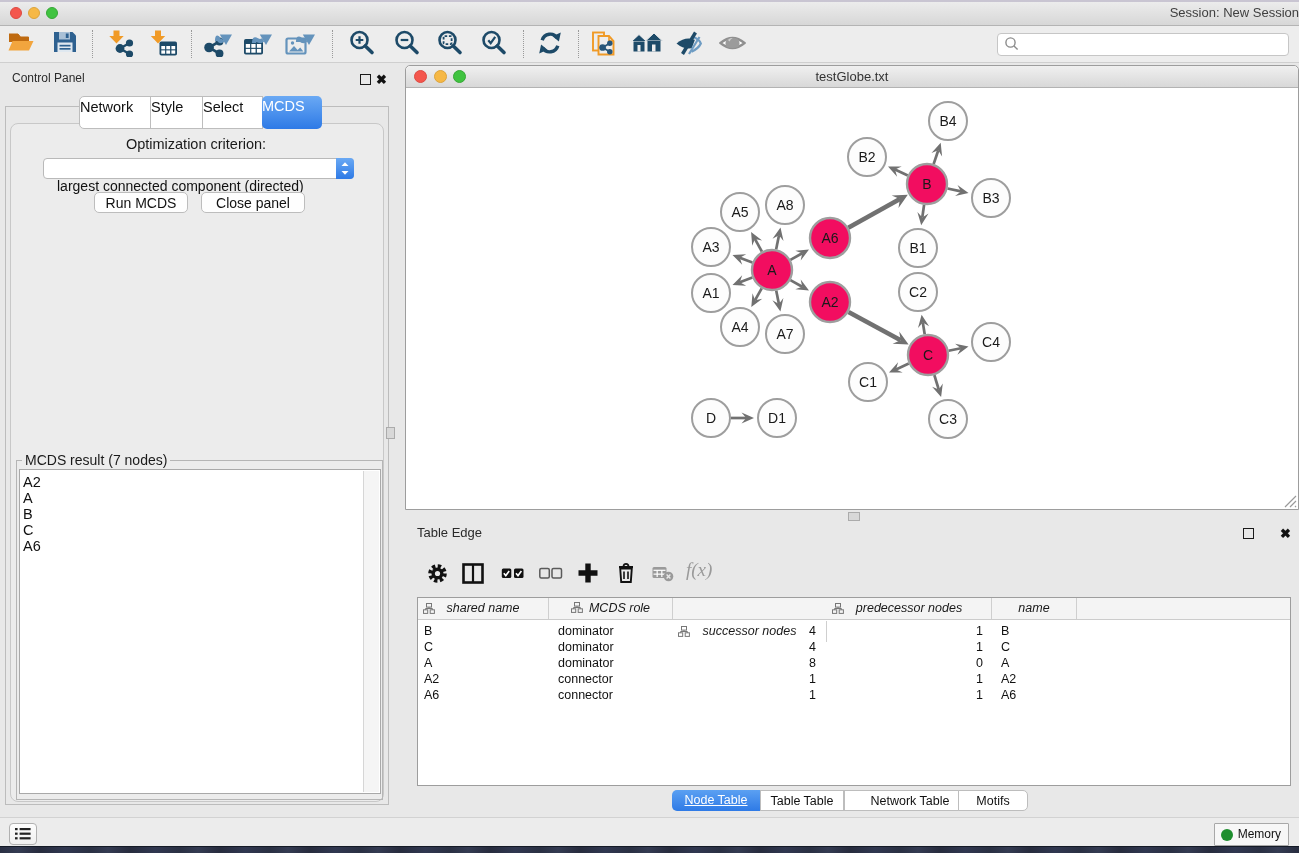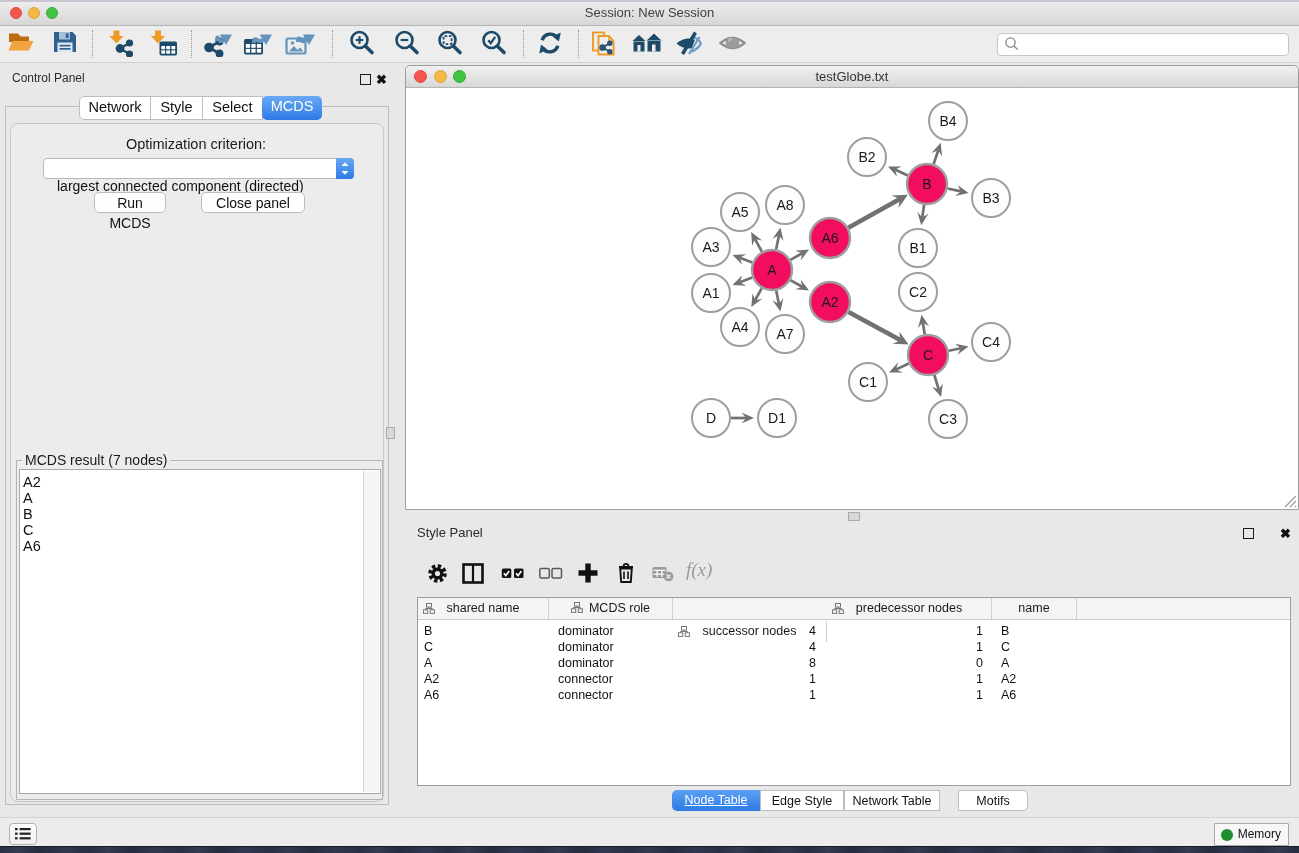--- a/index.html
+++ b/index.html
@@ -7,51 +7,51 @@
  font-family:"Liberation Sans",sans-serif;background:#e8e8e8;}
 .abs{position:absolute;}
 
 #topedge{left:0;top:0;width:1299px;height:2px;background:#c9c5d2;}
 #titlebar{left:0;top:2px;width:1299px;height:23px;
  background:linear-gradient(#ececec,#d7d7d7);border-bottom:1px solid #b4b4b4;}
 .tl{position:absolute;width:10px;height:10px;border-radius:50%;top:5px;}
 #titlebar .t1{left:10px;background:#f4564d;border:0.5px solid #dd4a42;}
 #titlebar .t2{left:28px;background:#f6b845;border:0.5px solid #dca43b;}
 #titlebar .t3{left:46px;background:#40c340;border:0.5px solid #36a836;}
-#titletext{left:0;top:5px;width:1299px;text-align:center;font-size:13px;color:#404040;}
+#titletext{left:0;top:5px;width:1299px;text-align:right;font-size:13px;color:#404040;}
 
 #toolbar{left:0;top:26px;width:1299px;height:36px;background:#ededed;border-bottom:1px solid #cfcfcf;}
 .sep{position:absolute;top:4px;height:28px;width:0;border-left:1px dotted #9a9a9a;}
 .ticon{position:absolute;top:2px;}
 #searchbox{position:absolute;left:997px;top:7px;width:290px;height:21px;background:#fff;
  border:1px solid #c6c6c6;border-radius:4px;}
 
 #cp-title{left:12px;top:71px;font-size:12px;color:#2b2b2b;}
 #cp-float{left:360px;top:74px;width:9px;height:9px;border:1.5px solid #1a1a1a;}
 #cp-close{left:376px;top:72px;font-size:13px;color:#111;font-weight:bold;}
 #cp-pane{left:5px;top:106px;width:382px;height:697px;border:1px solid #bcbcbc;background:#e8e8e8;}
 #cp-inner{left:10px;top:123px;width:372px;height:677px;border:1px solid #c8c8c8;border-radius:8px;background:#ececec;}
 
-.tab{position:absolute;top:96px;height:24px;line-height:20px;text-align:center;
+.tab{position:absolute;top:96px;height:33px;line-height:20px;text-align:left;
  font-size:14.5px;background:#ffffff;border:1px solid #bdbdbd;box-sizing:border-box;color:#111;}
 #tab1{left:79px;width:72px;border-radius:5px 0 0 5px;}
 #tab2{left:150px;width:53px;}
 #tab3{left:202px;width:61px;}
 #tab4{left:262px;width:60px;border-radius:5px;border:none;color:#fff;
  background:linear-gradient(#6aa9f4,#2e7ae6);}
 #optlabel{left:5px;top:136px;width:382px;text-align:center;font-size:14.5px;color:#1a1a1a;}
 #combo{left:43px;top:158px;width:311px;height:21px;background:#fff;border:1px solid #b9b9b9;
  border-radius:4px;box-sizing:border-box;}
 #combo .txt{position:absolute;left:13px;top:2px;font-size:14px;color:#111;margin-top:17px;}
 #combo .step{position:absolute;right:-1px;top:-1px;width:18px;height:21px;border-radius:0 4px 4px 0;
  background:linear-gradient(#6aa9f4,#2e7ae6);}
 .btn{position:absolute;top:192px;height:21px;line-height:20px;background:#fefefe;
  border:1px solid #bdbdbd;border-radius:5px;box-sizing:border-box;text-align:center;
  font-size:14px;color:#111;}
-#btn-run{left:94px;width:72px;}
+#btn-run{left:94px;width:94px;}
 #btn-close{left:201px;width:104px;}
 
 #gbox{left:16px;top:460px;width:365px;height:338px;border:1px solid #b5b5b5;}
 #gbox-legend{left:22px;top:452px;background:#ececec;padding:0 3px;font-size:14px;color:#1a1a1a;}
 #mlist{left:19px;top:469px;width:360px;height:323px;background:#fff;border:1px solid #a9a9a9;}
 #mscroll{position:absolute;right:1px;top:1px;width:15px;height:321px;background:#f5f5f5;border-left:1px solid #d6d6d6;}
 #mlist .it{position:absolute;left:3px;font-size:14.5px;color:#111;line-height:16px;height:16px;}
 
 #netwin{left:405px;top:65px;width:894px;height:445px;border:1px solid #9d9d9d;
  border-radius:5px 5px 0 0;box-sizing:border-box;background:#fff;}
@@ -63,32 +63,32 @@
 #nettitle .t3{left:47px;top:4px;width:11px;height:11px;background:#40c340;border:0.5px solid #36a836;}
 #nettitle .tt{position:absolute;width:100%;top:3px;text-align:center;font-size:13px;color:#333;}
 #netcanvas{position:absolute;left:1px;top:22px;width:891px;height:421px;background:#fff;}
 
 .knob{position:absolute;background:#d8d8d8;border:1px solid #ababab;}
 
 #tp-title{left:417px;top:525px;font-size:13px;color:#2b2b2b;}
 #tp-float{left:1243px;top:528px;width:9px;height:9px;border:1.5px solid #1a1a1a;}
 #tp-close{left:1280px;top:526px;font-size:13px;color:#111;font-weight:bold;}
 #tbl{left:417px;top:597px;width:874px;height:189px;background:#fff;border:1px solid #9d9d9d;box-sizing:border-box;}
-#thead{position:absolute;left:0;top:0;width:872px;height:21px;background:#f4f4f4;border-bottom:1px solid #cccccc;}
+#thead{position:absolute;left:0;top:0;width:872px;height:21px;background:#f4f4f4;border-bottom:1px solid #cccccc;font-style:italic;}
 .hcol{position:absolute;top:0;height:21px;box-sizing:border-box;border-right:1px solid #cfcfcf;
  font-size:12.5px;color:#1a1a1a;text-align:center;line-height:21px;}
 .trow{position:absolute;font-size:12.5px;color:#111;height:16px;line-height:16px;}
 .num{position:absolute;font-size:12.5px;color:#111;text-align:right;height:16px;line-height:16px;}
 
 .btab{position:absolute;top:790px;height:21px;line-height:21px;box-sizing:border-box;
  background:#fff;border:1px solid #bdbdbd;font-size:12.5px;color:#111;text-align:center;}
 #btab1{left:672px;width:88px;border-radius:5px 0 0 5px;border:none;color:#fff;
  background:linear-gradient(#5ba0f2,#2e7ae6);text-decoration:underline;}
 #btab2{left:760px;width:84px;}
-#btab3{left:844px;width:96px;}
+#btab3{left:844px;width:132px;}
 #btab4{left:958px;width:70px;border-radius:0 5px 5px 0;}
 
 #statusbar{left:0;top:817px;width:1299px;height:28px;background:#ececec;border-top:1px solid #d2d2d2;}
 #st-btn{position:absolute;left:9px;top:5px;width:28px;height:22px;background:linear-gradient(#fdfdfd,#f0f0f0);
  border:1px solid #b1b1b1;border-radius:4px;box-sizing:border-box;}
 #mem-btn{position:absolute;left:1214px;top:5px;width:75px;height:23px;background:#f7f7f7;
  border:1px solid #a8a8a8;border-radius:1px;box-sizing:border-box;font-size:12px;color:#111;
  text-align:right;line-height:21px;padding-right:7px;}
 #mem-btn .dot{position:absolute;left:6px;top:5px;width:12px;height:12px;border-radius:50%;
  background:#1e8e2e;}
@@ -359,21 +359,21 @@
         </g>
     </svg>
     <svg width="14" height="14" viewBox="0 0 14 14" style="position:absolute;right:1px;bottom:1px;">
       <path d="M13 2 L2 13 M13 7 L7 13 M13 12 L12 13" stroke="#9a9a9a" stroke-width="1.2" fill="none"></path>
     </svg>
   </div>
 </div>
 <div class="knob" style="left:386px;top:427px;width:7px;height:10px;"></div>
 <div class="knob" style="left:848px;top:512px;width:10px;height:7px;"></div>
 
-<div class="abs" id="tp-title">Style Panel</div>
+<div class="abs" id="tp-title">Table Edge</div>
 <div class="abs" id="tp-float"></div>
 <div class="abs" id="tp-close">✖</div>
 <div class="abs" id="tbl-toolbar" style="left:417px;top:551px;width:874px;height:44px;">
   <svg style="position:absolute;left:10px;top:12px" width="21" height="21" viewBox="0 0 21 21">
       <circle cx="10.5" cy="10.5" r="7" fill="none" stroke="#111111" stroke-width="4.6" stroke-dasharray="3.2 2.3"></circle>
       <circle cx="10.5" cy="10.5" r="6" fill="#111111"></circle>
       <circle cx="10.5" cy="10.5" r="2.6" fill="#e8e8e8"></circle>
     </svg>
 <svg style="position:absolute;left:45px;top:12px" width="22" height="21" viewBox="0 0 22 21">
       <rect x="1.5" y="1.5" width="19" height="18" fill="none" stroke="#111111" stroke-width="2.6"></rect>
@@ -457,21 +457,21 @@
 <div class="num" style="left:255px;top:73px;width:143px;">1</div>
 <div class="num" style="left:409px;top:73px;width:156px;">1</div>
 <div class="trow" style="left:583px;top:73px;">A2</div>
 <div class="trow" style="left:6px;top:89px;">A6</div>
 <div class="trow" style="left:140px;top:89px;">connector</div>
 <div class="num" style="left:255px;top:89px;width:143px;">1</div>
 <div class="num" style="left:409px;top:89px;width:156px;">1</div>
 <div class="trow" style="left:583px;top:89px;">A6</div>
 </div>
 <div class="btab" id="btab1">Node Table</div>
-<div class="btab" id="btab2">Edge Style</div>
+<div class="btab" id="btab2">Table Table</div>
 <div class="btab" id="btab3">Network Table</div>
 <div class="btab" id="btab4">Motifs</div>
 
 <div class="abs" id="statusbar">
   <div id="st-btn">
       <svg width="16" height="14" viewBox="0 0 16 14" style="position:absolute;left:5px;top:3px">
         <g fill="#222">
           <rect x="0" y="1" width="2.6" height="2.2"></rect>
           <rect x="0" y="5.6" width="2.6" height="2.2"></rect>
           <rect x="0" y="10.2" width="2.6" height="2.2"></rect>

